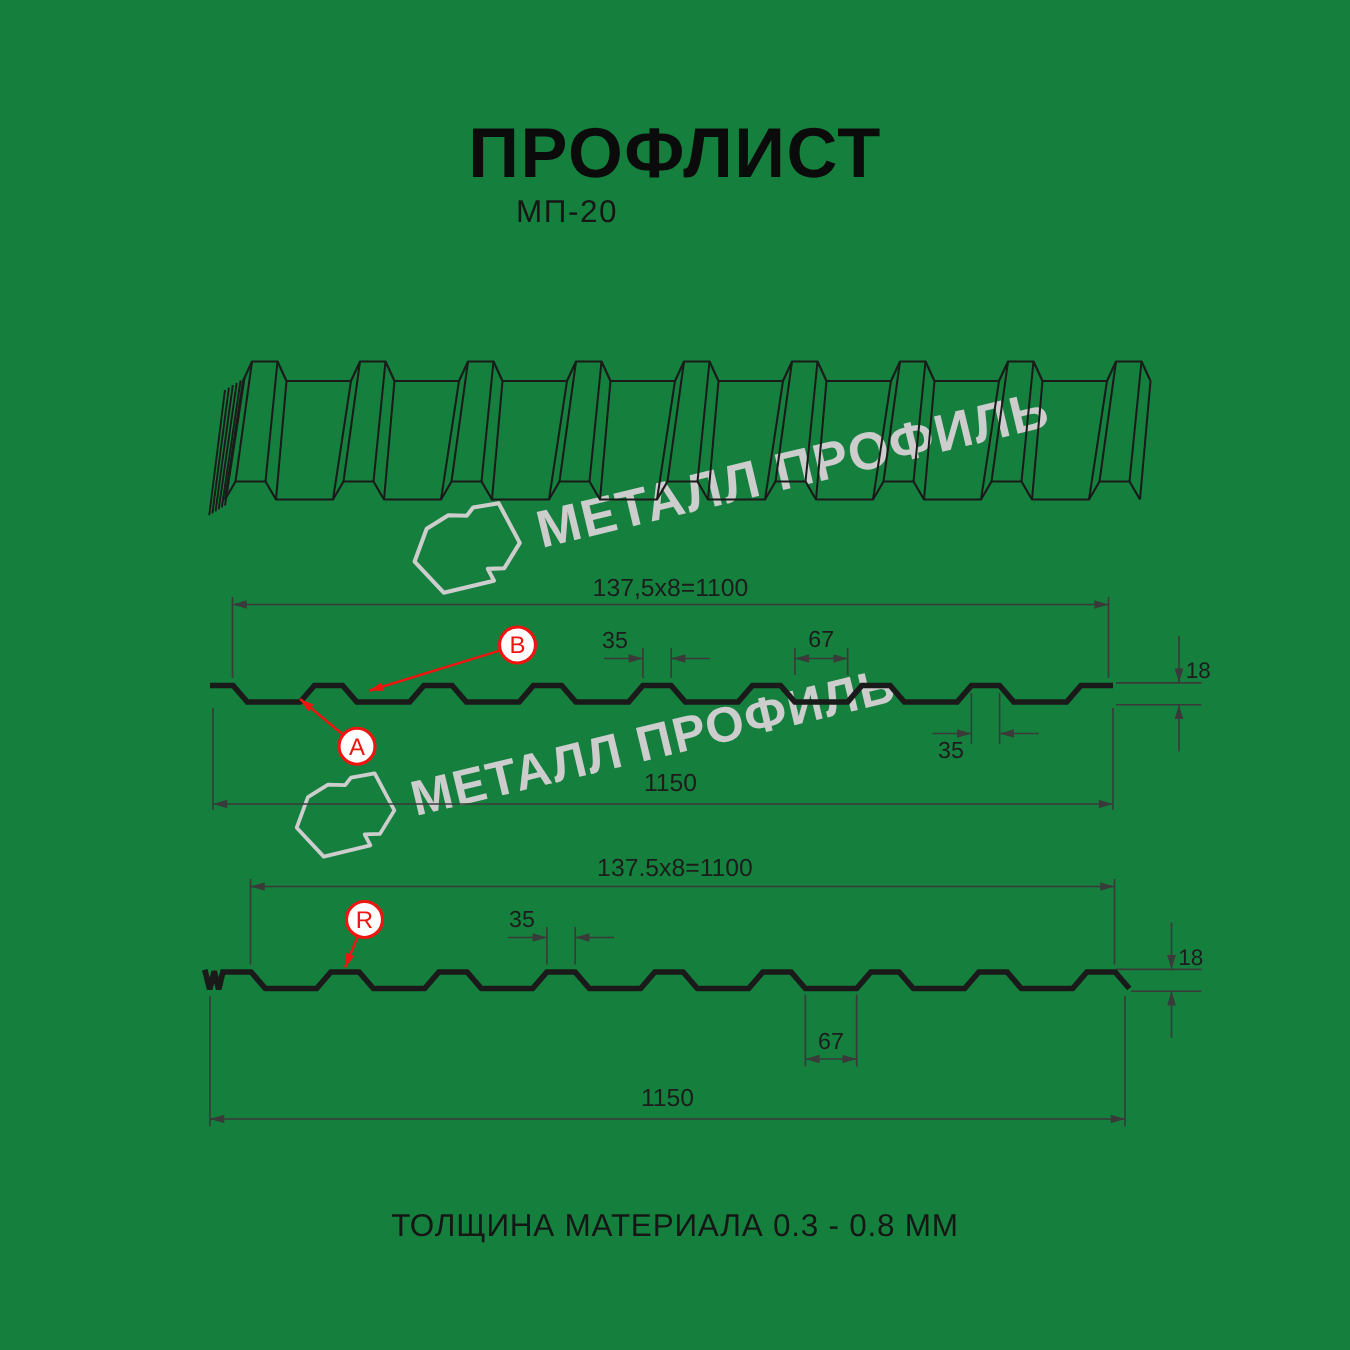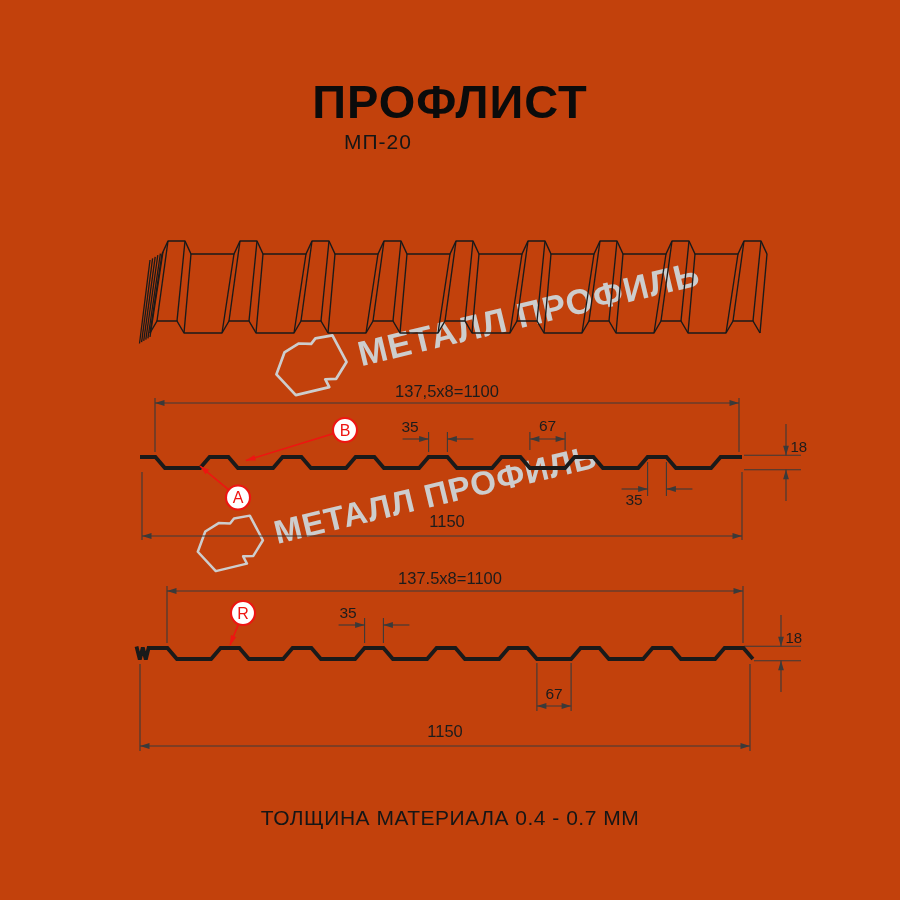--- a/index.html
+++ b/index.html
@@ -1,16 +1,16 @@
 <!DOCTYPE html>
 <html><head>
 <meta charset="utf-8">
 <style>
   html,body{margin:0;padding:0;background:#fff;}
-  .page{position:relative;width:900px;height:900px;background:#c2410c;overflow:hidden;
+  .page{position:relative;width:900px;height:900px;background:#15803d;overflow:hidden;
         font-family:"Liberation Sans",sans-serif;color:#0d0d0d;}
   .title{position:absolute;top:74px;left:0;width:900px;text-align:center;margin:0;
          font-size:47px;font-weight:800;letter-spacing:1px;color:#0b0b0b;}
   .subtitle{position:absolute;top:130px;left:0;width:756px;text-align:center;
             font-size:21px;font-weight:500;letter-spacing:1px;color:#161616;}
   .footer{position:absolute;top:806px;left:0;width:900px;text-align:center;
           font-size:21px;font-weight:500;letter-spacing:.5px;color:#161616;}
   .watermark{position:absolute;display:flex;align-items:center;gap:10px;
              transform:rotate(-13.5deg);pointer-events:none;}
   .wm-text{font-size:35px;font-weight:600;letter-spacing:1px;white-space:nowrap;color:#cdcdcd;}
@@ -187,14 +187,14 @@
         <path d="M 136.5,86.5 L 139.8,99.5 L 142.8,87.5 L 145.8,99.5 L 148.6,88 L 167.4,88 L 176.9,99 L 211.1,99 L 220.6,88 L 239.4,88 L 248.9,99 L 283.1,99 L 292.6,88 L 311.4,88 L 320.9,99 L 355.1,99 L 364.6,88 L 383.4,88 L 392.9,99 L 427.1,99 L 436.6,88 L 455.4,88 L 464.9,99 L 499.1,99 L 508.6,88 L 527.4,88 L 536.9,99 L 571.1,99 L 580.6,88 L 599.4,88 L 608.9,99 L 643.1,99 L 652.6,88 L 671.4,88 L 680.9,99 L 715.1,99 L 724.6,88 L 743.4,88 L 752.9,99" fill="none" stroke="#1a1a1a" stroke-width="3.8" stroke-linejoin="miter"></path>
       </g>
       <g>
         <line x1="238.48347543652875" y1="64.1175989254677" x2="230" y2="85" stroke="#ee1511" stroke-width="1.6"></line>
         <path d="M0 0 L-9.5 2.9 L-9.5 -2.9 Z" fill="#ee1511" transform="translate(230 85) rotate(112.10944834375168)"></path>
         <circle cx="243" cy="53" r="12" fill="#fff" stroke="#ee1511" stroke-width="2.1"></circle>
         <text x="243" y="58.5" font-size="16" text-anchor="middle" fill="#ee1511" font-weight="500">R</text>
       </g>
     </svg>
 
-  <div class="footer">ТОЛЩИНА МАТЕРИАЛА 0.4 - 0.7 ММ</div>
+  <div class="footer">ТОЛЩИНА МАТЕРИАЛА 0.3 - 0.8 ММ</div>
 </div>
 
 </body></html>

